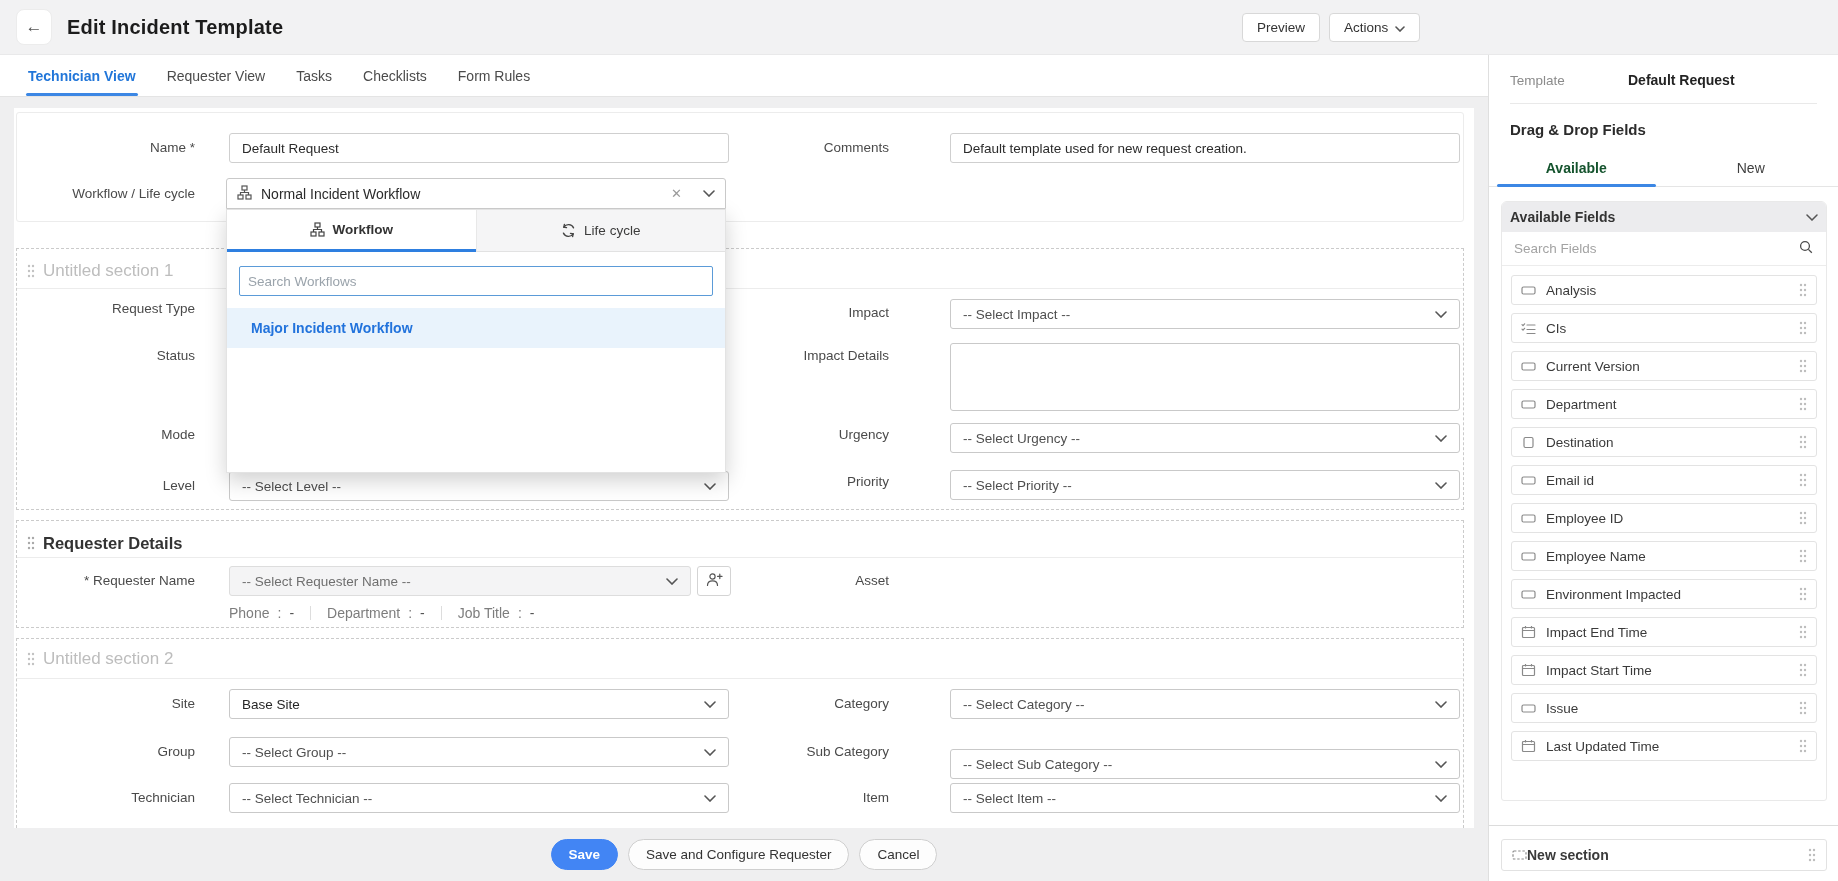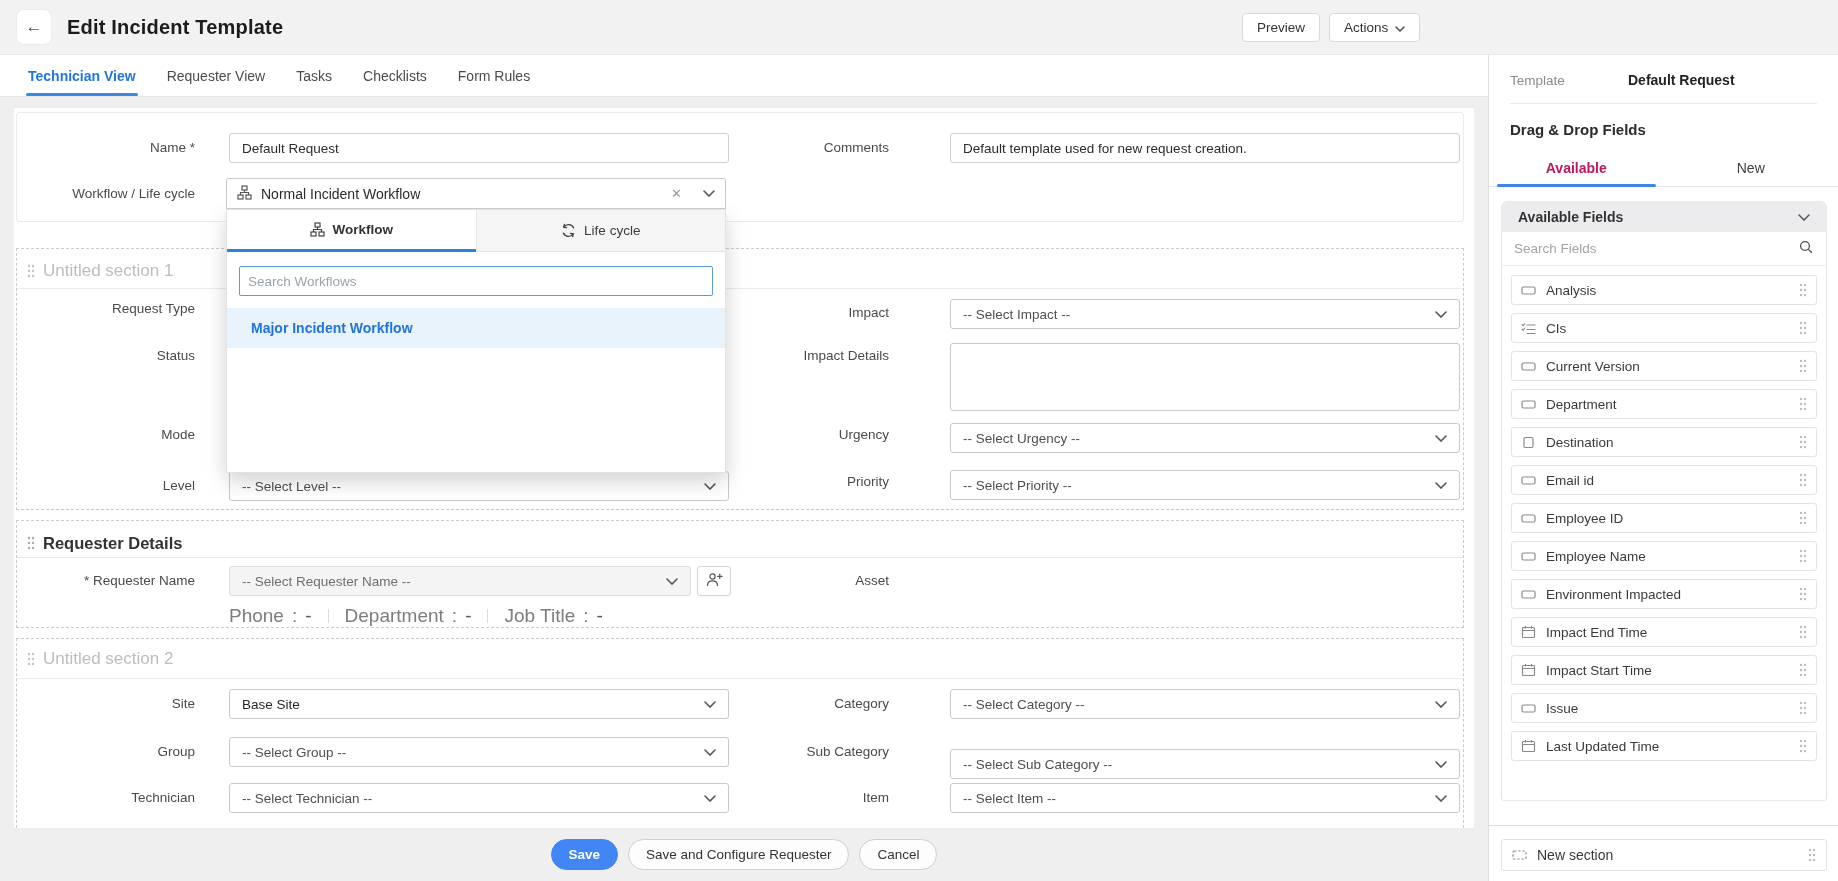--- a/index.html
+++ b/index.html
@@ -55,21 +55,21 @@
   .wf-panel { position:absolute; left:226px; top:154px; width:500px; height:264px; z-index:29; background:#fff; border:1px solid #e3e3e3; box-shadow:0 8px 20px rgba(0,0,0,.18); }
   .wf-tabs { display:flex; height:42px; }
   .wf-tab { flex:1; display:flex; align-items:center; justify-content:center; gap:8px; font-size:13.5px; color:#3c3c3c; cursor:pointer; background:#f5f5f6; border-bottom:1px solid #e2e2e2; }
   .wf-tab.active { background:#fff; font-weight:bold; color:#333; border-bottom:3px solid #2e7fe0; }
   .wf-tab + .wf-tab { border-left:1px solid #e8e8e8; }
   .wf-search { margin:14px 12px 0; height:30px; border:1px solid #5b9bd8; border-radius:2px; display:flex; align-items:center; padding:0 8px; }
   .wf-search input { border:0; outline:0; flex:1; font-size:13.5px; font-family:inherit; color:#333; }
   .wf-search input::placeholder { color:#9aa3ab; }
   .wf-option { margin-top:12px; height:40px; background:#e9f3fc; display:flex; align-items:center; padding-left:24px; font-size:14px; font-weight:bold; color:#2273dc; cursor:pointer; }
 
-  .phone-row { position:absolute; left:212px; top:84px; display:flex; align-items:center; font-size:19px; color:#7d7d7d; }
+  .phone-row { position:absolute; left:212px; top:84px; display:flex; align-items:center; font-size:14px; color:#7d7d7d; }
   .phone-row b { font-weight:normal; color:#555; margin-left:8px; }
   .phone-sep { width:1px; height:14px; background:#ddd; margin:0 16px; }
 
   .req-group { position:absolute; left:212px; top:45px; display:flex; gap:6px; }
   .icon-btn { width:34px; height:30px; border:1px solid #d4d4d4; border-radius:3px; background:#fff; display:flex; align-items:center; justify-content:center; color:#555; cursor:pointer; }
   .asset-group { position:absolute; left:933px; top:45px; width:510px; display:flex; gap:8px; }
   .asset-input { flex:1; height:30px; border:1px solid #ddd; border-radius:3px; background:#f4f4f5; padding:0 12px; font-size:13.5px; color:#6f6f6f; font-family:inherit; }
   .asset-input::placeholder { color:#9b9b9b; }
   .plus-btn { width:30px; height:30px; flex:0 0 auto; border:1px solid #d4d4d4; border-radius:3px; background:#fff; font-size:17px; color:#555; display:flex; align-items:center; justify-content:center; cursor:pointer; }
 
@@ -82,36 +82,36 @@
   .pill.plain { background:#fdfdfd; color:#333; border:1px solid #cfcfcf; }
 
   
   .aside { width:350px; background:#fff; border-left:1px solid #dfdfdf; position:relative; }
   .sb-template { margin:0 21px; padding:17px 0 15px; display:flex; align-items:center; border-bottom:1px solid #e9e9e9; }
   .sb-template .k { width:118px; font-size:13.5px; color:#8b8b8b; }
   .sb-template .v { font-size:14px; font-weight:bold; color:#232323; }
   .sb-heading { padding:17px 21px 11px; font-size:15px; font-weight:bold; color:#2b2b2b; }
   .sb-tabs { display:flex; height:38px; border-bottom:1px solid #e5e5e5; }
   .sb-tab { flex:1; display:flex; align-items:center; justify-content:center; font-size:14px; color:#3f3f3f; position:relative; cursor:pointer; }
-  .sb-tab.active { color:#be185d; font-weight:bold; }
+  .sb-tab.active { color:#14532d; font-weight:bold; }
   .sb-tab.active::after { content:""; position:absolute; left:8px; right:8px; bottom:-1px; height:3px; background:#3c87e4; border-radius:2px; }
   .sb-card { margin:14px 11px 0 12px; height:600px; border:1px solid #e9e9e9; border-radius:6px 6px 3px 3px; overflow:hidden; display:flex; flex-direction:column; }
-  .sb-card-head { height:30px; flex:0 0 auto; background:#ececee; display:flex; align-items:center; padding:0 16px; }
+  .sb-card-head { height:30px; flex:0 0 auto; background:#ececee; display:flex; align-items:center; padding:0 8px; }
   .sb-card-head .t { font-size:14px; font-weight:bold; color:#333; }
   .sb-card-head .c { margin-left:auto; color:#555; display:flex; cursor:pointer; }
   .sb-search { height:34px; flex:0 0 auto; display:flex; align-items:center; padding:8px 12px; border-bottom:1px solid #ececec; }
   .sb-search input { flex:1; border:0; outline:0; font-size:13.5px; font-family:inherit; color:#333; }
   .sb-search input::placeholder { color:#a3a3a3; }
   .sb-list { flex:1; padding:9px; display:flex; flex-direction:column; gap:8px; overflow:hidden; }
   .sb-item { min-height:30px; border:1px solid #e3e3e3; border-radius:3px; display:flex; align-items:center; gap:10px; padding:0 9px; background:#fff; cursor:grab; }
   .sb-item .f-icon { display:flex; color:#8a8a8a; }
   .sb-item .f-label { font-size:13.5px; color:#3a3a3a; }
   .sb-item .drag-dots { margin-left:auto; }
   .sb-divider { margin-top:24px; border-top:1px solid #dcdcdc; }
-  .sb-newsec { margin:13px 11px 0 12px; height:32px; border:1px solid #e2e2e2; border-radius:3px; display:flex; align-items:center; gap:10px; padding:0 10px; cursor:grab; }
+  .sb-newsec { margin:13px 11px 0 12px; height:32px; border:1px solid #e2e2e2; border-radius:3px; display:flex; align-items:center; gap:0; padding:0 10px; cursor:grab;font-weight:bold; }
   .sb-newsec .f-icon { display:flex; color:#8a8a8a; }
   .sb-newsec .f-label { font-size:14px; color:#3a3a3a; }
   .sb-newsec .drag-dots { margin-left:auto; }
 </style>
 </head>
 <body>
 
 <div class="topbar">
   <div class="back-btn">
     <span>←</span>

